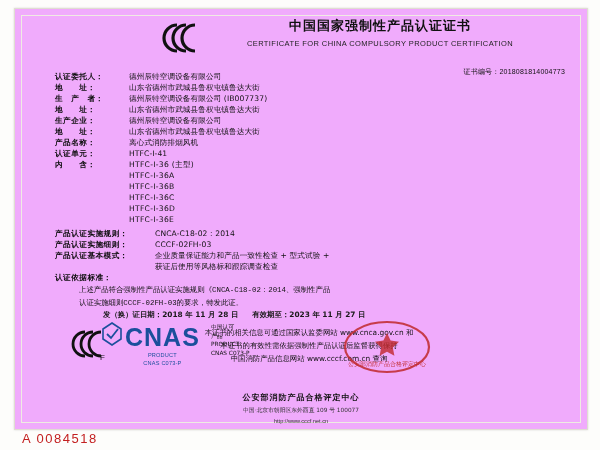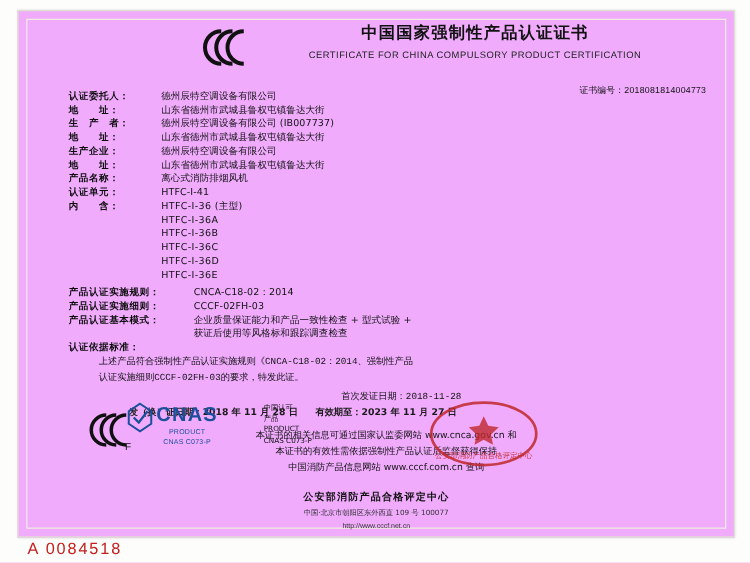--- a/index.html
+++ b/index.html
@@ -83,21 +83,21 @@
     margin-top:7px;text-align:center;font-size:7.4px;line-height:1.75;
     font-family:"DejaVu Sans", sans-serif;color:#111;
   }
   
   .logostrip{
     position:absolute;left:0;right:0;bottom:46px;height:66px;
   }
   .lg-ccc{position:absolute;left:52px;top:10px;width:42px;height:36px;}
   .lg-cnas{position:absolute;left:110px;top:8px;text-align:center;}
   .cnas-word{
-    font-size:16px;font-weight:bold;letter-spacing:1px;color:#1b4f9c;
+    font-size:25px;font-weight:bold;letter-spacing:1px;color:#1b4f9c;
     font-family:"Liberation Sans", sans-serif;line-height:1;
   }
   .cnas-sub{font-size:5.6px;color:#1b4f9c;margin-top:2px;letter-spacing:.2px;}
   .lg-cnas-mark{
     position:absolute;left:86px;top:4px;width:22px;height:26px;
   }
   .cn-prod{
     position:absolute;left:196px;top:6px;font-size:5.8px;line-height:1.5;
     color:#111;font-family:"DejaVu Sans", sans-serif;
   }
@@ -226,23 +226,20 @@
         <span class="lab" style="width:100px;flex:0 0 100px;"></span>
         <span class="val">获证后使用等风格标和跟踪调查检查</span>
       </div>
       <div class="row">
         <span class="lab" style="width:100px;flex:0 0 100px;">认证依据标准：</span>
       </div>
 
       <div class="note">上述产品符合强制性产品认证实施规则《CNCA-C18-02：2014、强制性产品</div>
       <div class="note">认证实施细则CCCF-02FH-03的要求，特发此证。</div>
 
-      <div class="note center" style="margin-top:4px;">
-        <span>首次发证日期：</span><span>2018-11-28</span>
-      </div>
       <div class="dates">
         <span>发（换）证日期：</span>
         <span>2018 年 11 月 28 日</span>
         <span style="width:14px;"></span>
         <span>有效期至：</span>
         <span>2023 年 11 月 27 日</span>
       </div>
 
       <div class="statements">
         <div>本证书的相关信息可通过国家认监委网站 www.cnca.gov.cn 和</div>

